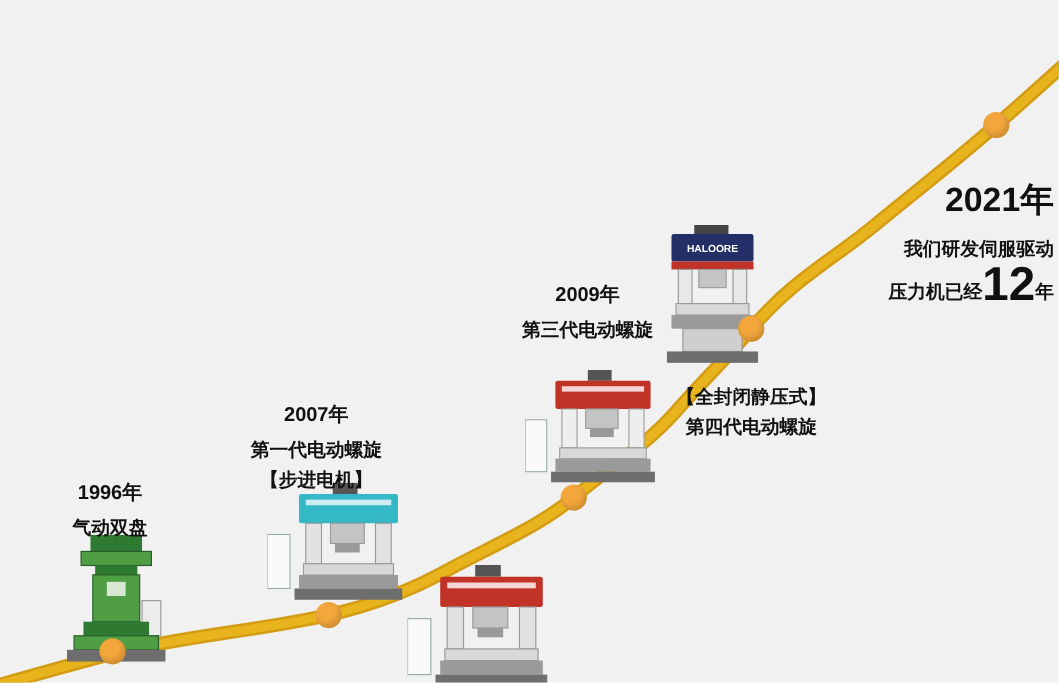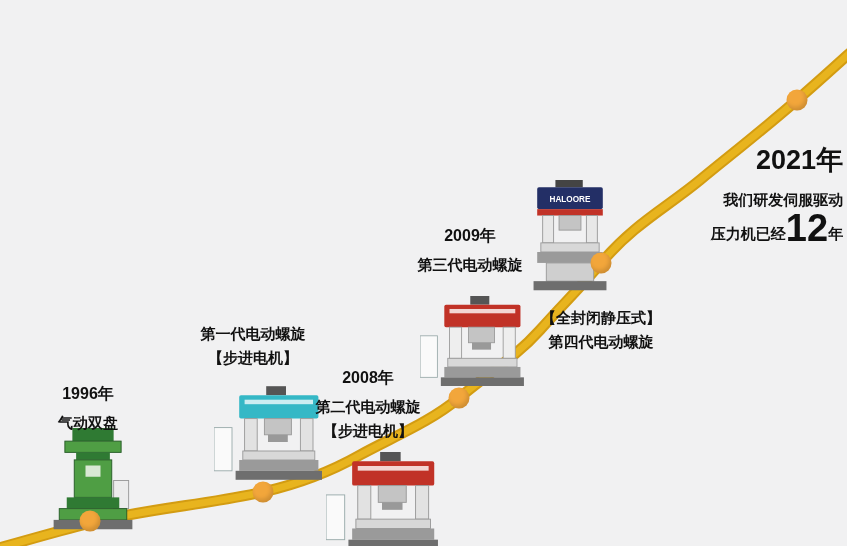--- a/index.html
+++ b/index.html
@@ -122,29 +122,25 @@
   <div class="dot" style="left:601px;top:263px"></div>
   <div class="dot" style="left:797px;top:100px"></div>
 
 
   <div class="milestone" style="left:88px;top:384px">
     <div class="m-year">1996年</div>
     <div class="m-line">气动双盘</div>
   </div>
 
   <div class="milestone" style="left:253px;top:322px">
+    <div class="m-year">2007年</div>
     <div class="m-line">第一代电动螺旋</div>
     <div class="m-line">【步进电机】</div>
   </div>
 
-  <div class="milestone" style="left:368px;top:368px">
-    <div class="m-year">2008年</div>
-    <div class="m-line">第二代电动螺旋</div>
-    <div class="m-line">【步进电机】</div>
-  </div>
 
   <div class="milestone" style="left:470px;top:226px">
     <div class="m-year">2009年</div>
     <div class="m-line">第三代电动螺旋</div>
   </div>
 
   <div class="milestone" style="left:601px;top:306px">
     <div class="m-line">【全封闭静压式】</div>
     <div class="m-line">第四代电动螺旋</div>
   </div>

